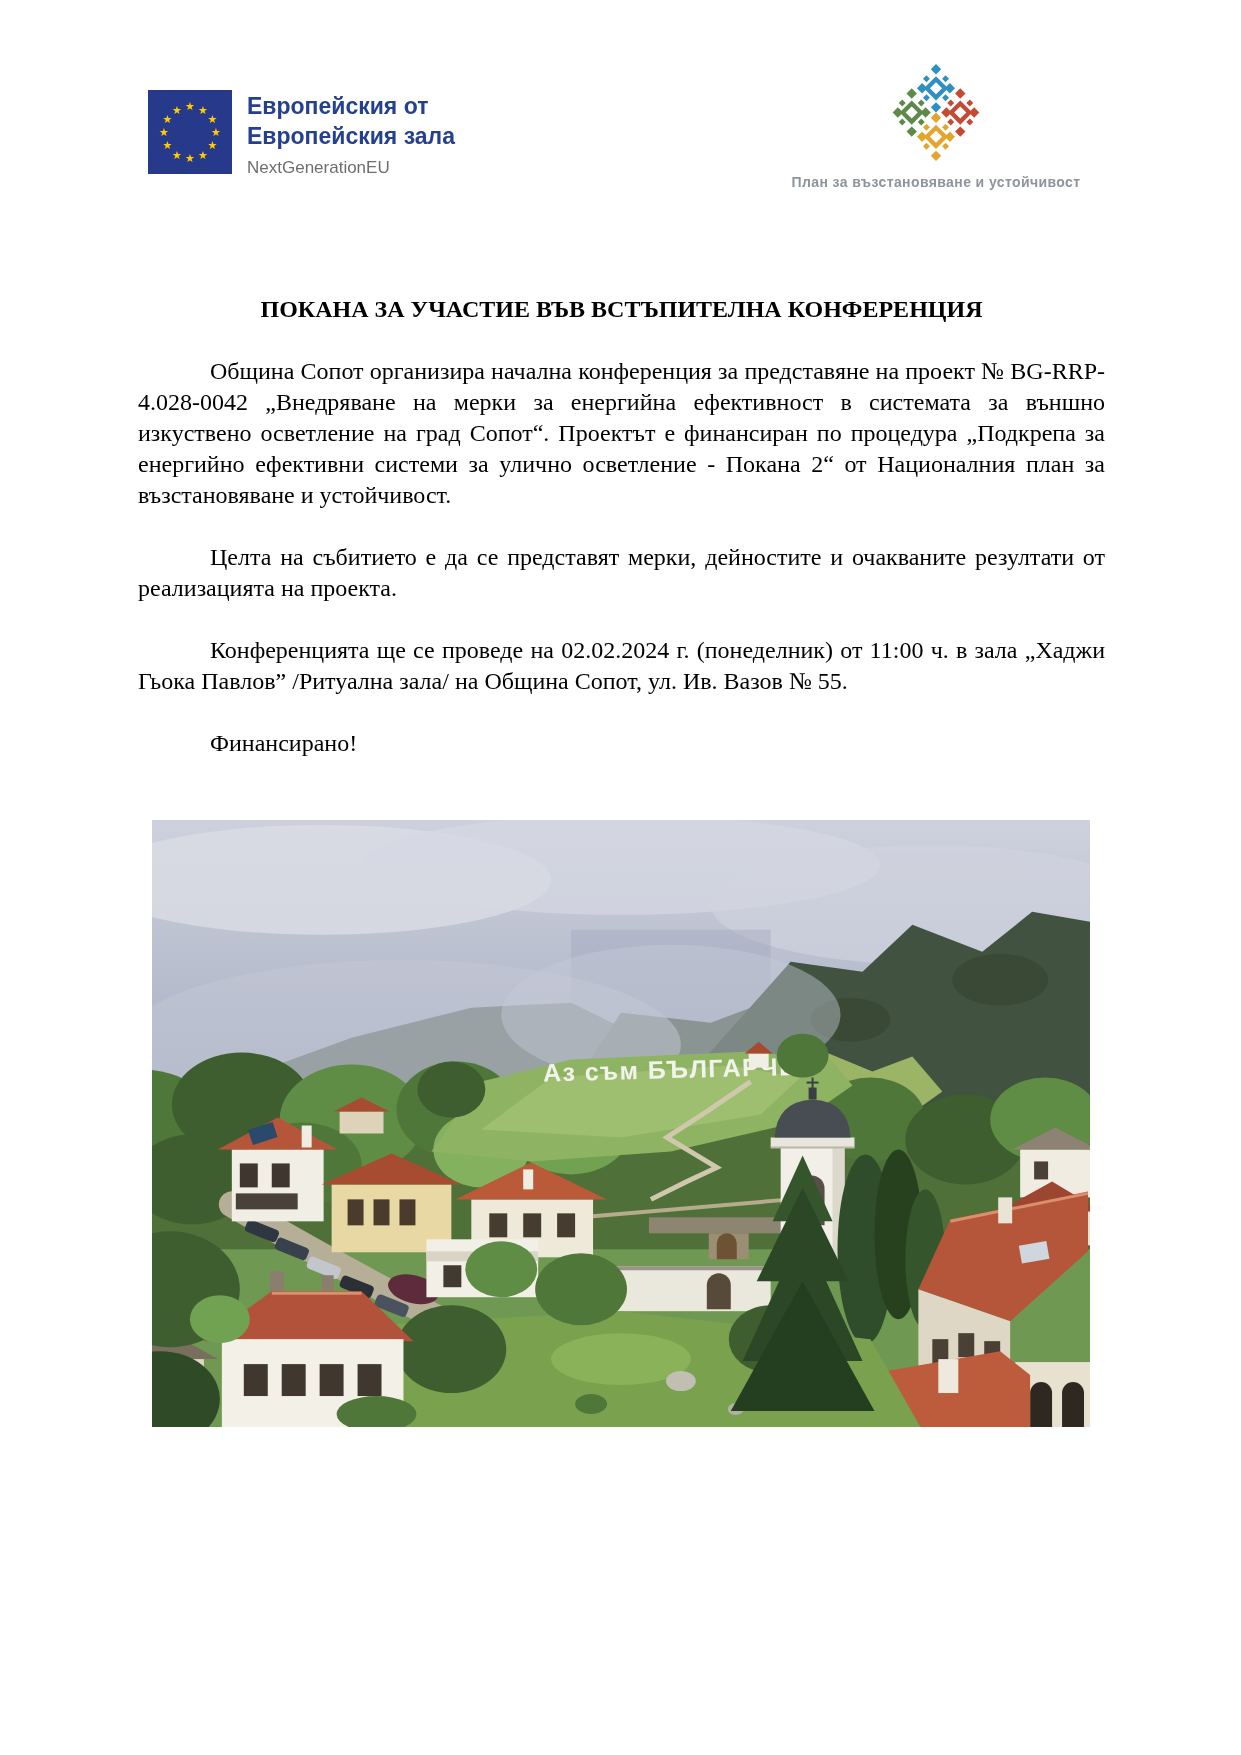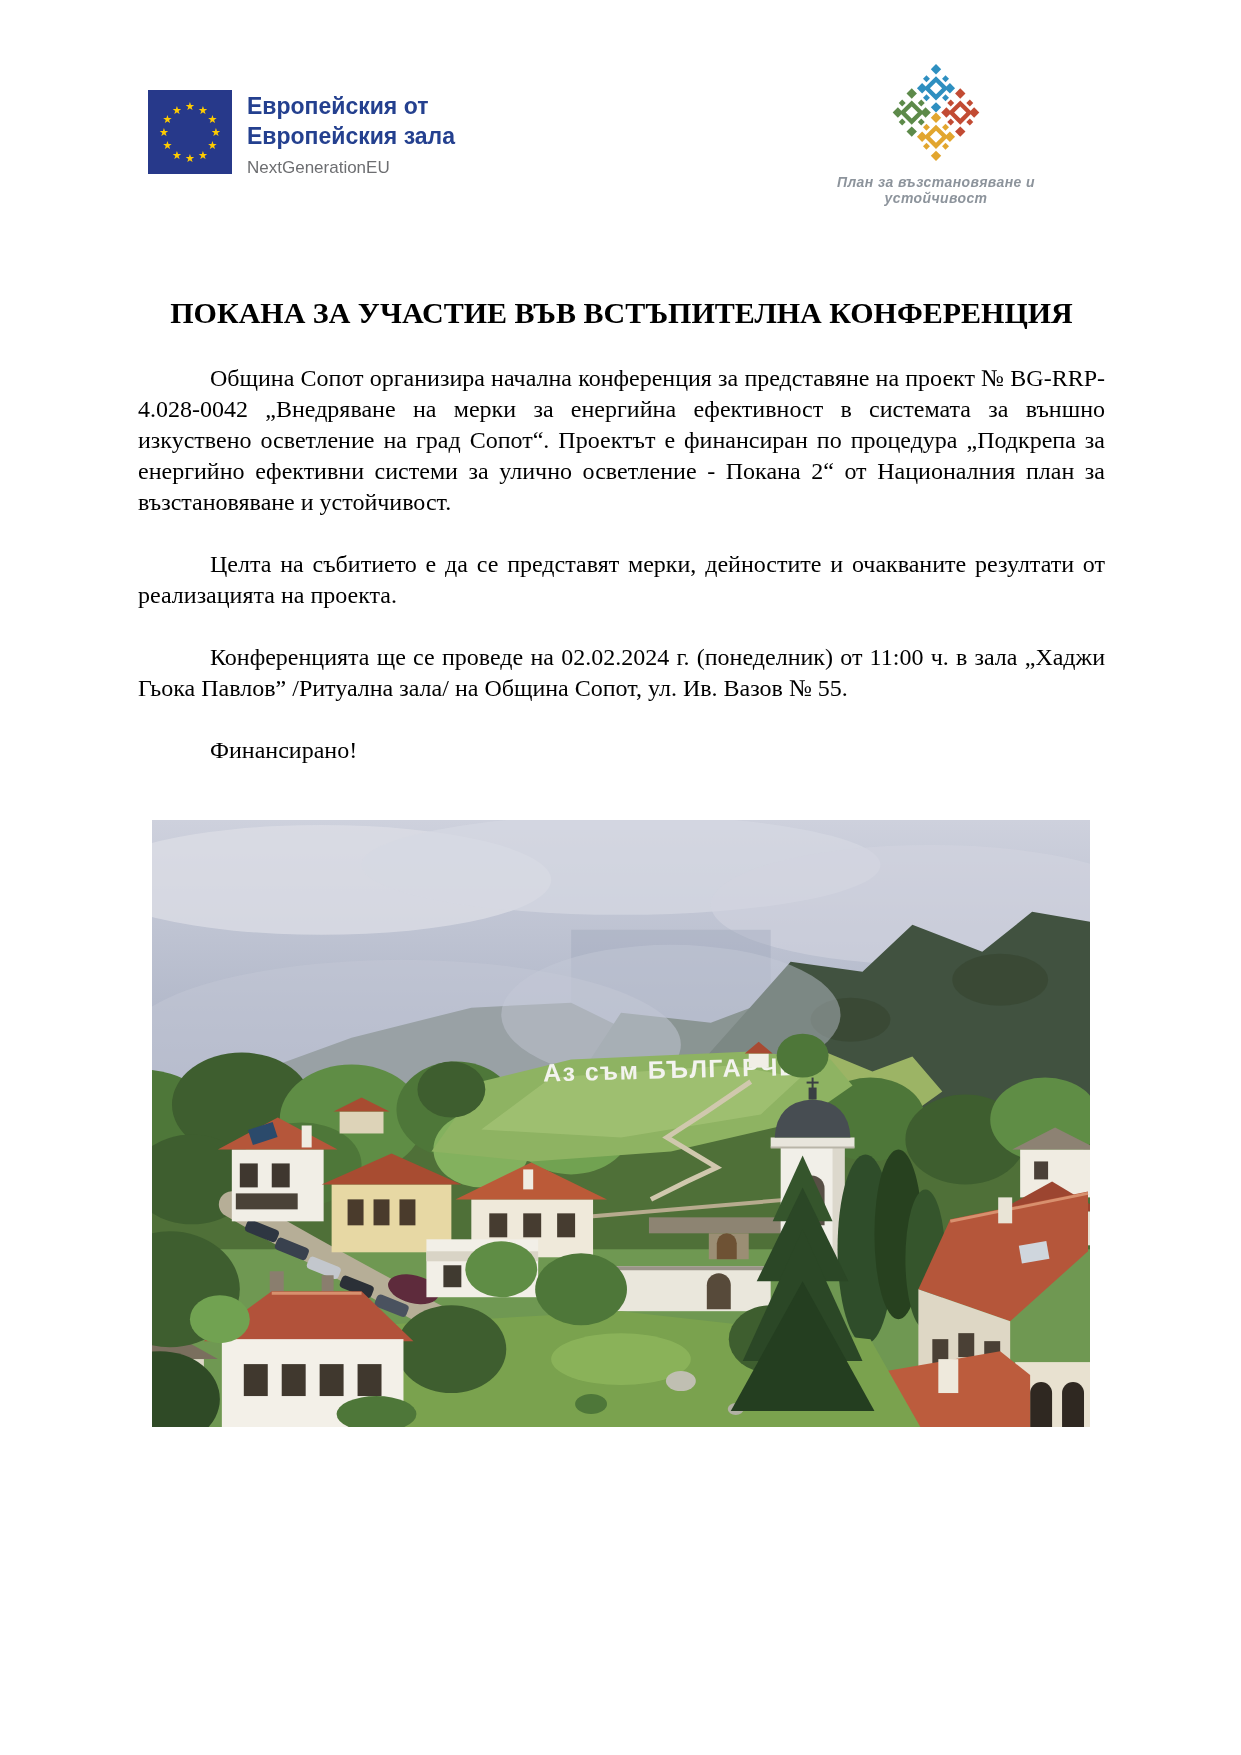--- a/index.html
+++ b/index.html
@@ -7,27 +7,27 @@
           font-family:"Liberation Serif", serif; color:#000; overflow:hidden; }
 
   
   .eu-logo { position:absolute; left:148px; top:90px; display:flex; gap:15px; align-items:flex-start; }
   .eu-flag { width:84px; height:84px; display:block; }
   .eu-text { padding-top:1px; font-family:"Liberation Sans", sans-serif; }
   .eu-text .l1, .eu-text .l2 { font-weight:bold; font-size:23px; line-height:30px; color:#24408f; }
   .eu-text .l3 { font-size:17px; line-height:30px; color:#6d6e71; margin-top:2px; }
 
   .pvr { position:absolute; left:790px; top:64px; width:292px; text-align:center;
-         font-family:"Liberation Sans", sans-serif;font-style:italic; }
+         font-family:"Liberation Sans", sans-serif; }
   .pvr svg { width:104px; height:104px; display:inline-block; }
   .pvr .caption { margin-top:2px; font-size:14px; font-weight:bold; letter-spacing:.4px; color:#8d949c; }
 
   
   .main { position:absolute; left:138px; top:296px; width:967px; }
-  h1.title { font-size:30px; font-weight:bold; text-align:center; margin:0 0 33px;
+  h1.title { font-size:24px; font-weight:bold; text-align:center; margin:0 0 33px;
              font-family:"Liberation Serif", serif; }
   p.par { font-size:24px; line-height:31px; text-align:justify; text-indent:72px; margin:0 0 31px; }
   p.par.left { text-align:left; }
 
   
   .photo { position:absolute; left:152px; top:820px; width:938px; height:607px; margin:0; }
   .photo svg { width:100%; height:100%; display:block; }
 </style>
 </head>
 <body>

